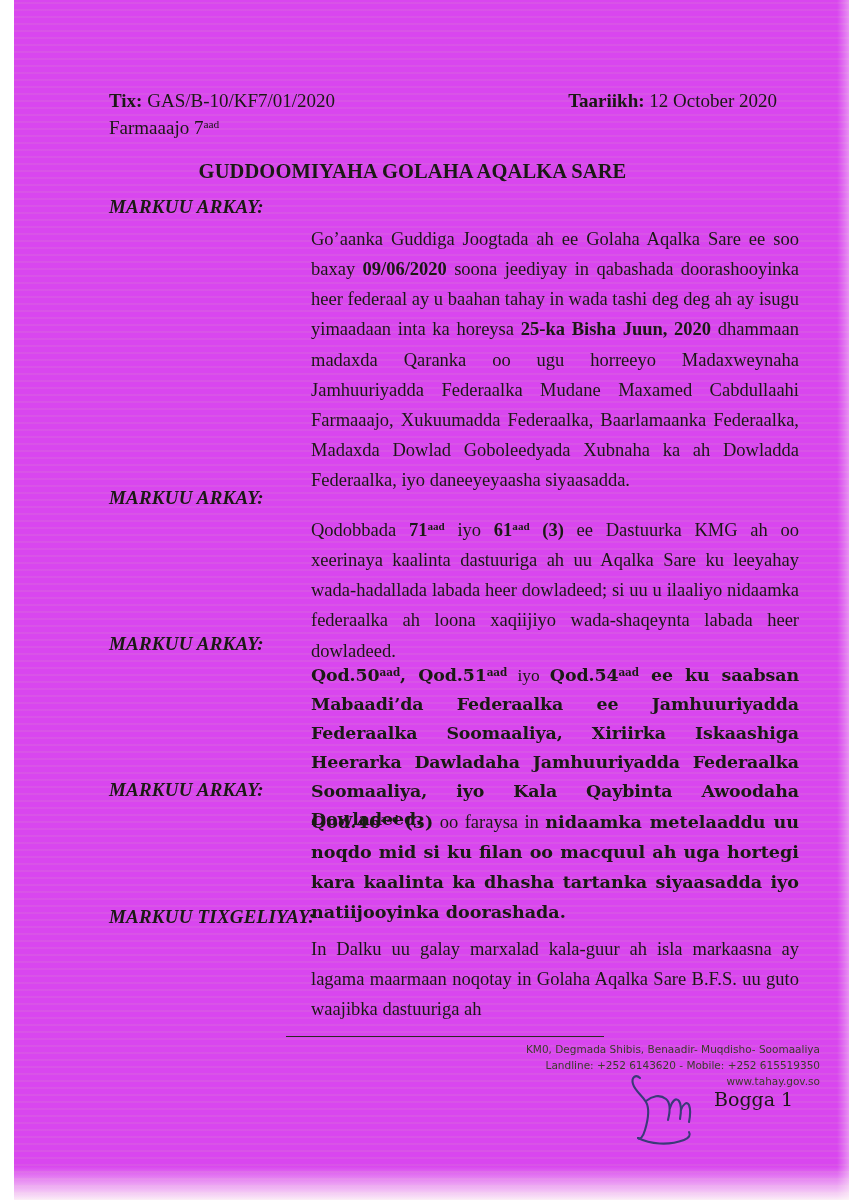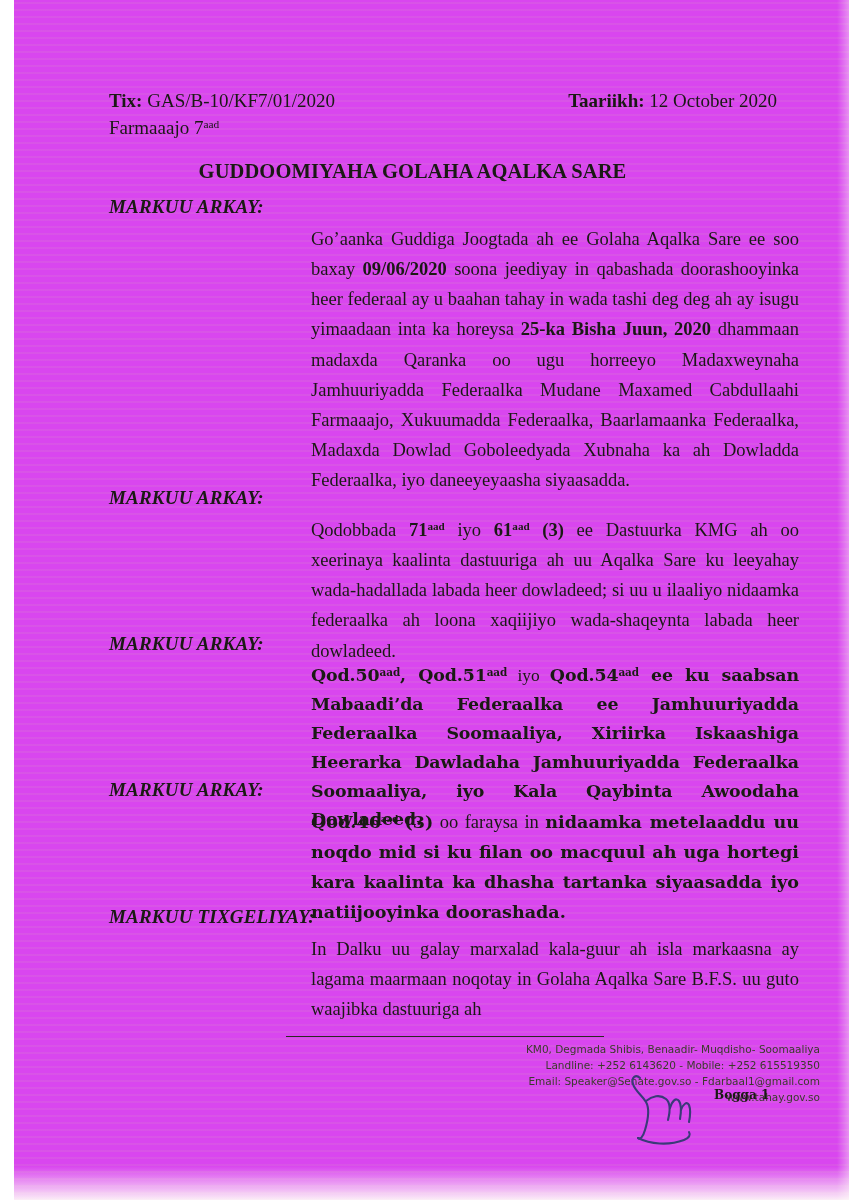--- a/index.html
+++ b/index.html
@@ -156,22 +156,22 @@
     text-align: right;
     font-family: "DejaVu Sans", "Liberation Sans", sans-serif;
     font-size: 10.5px;
     line-height: 1.52;
     color: #3b3b2c;
   }
   .page-num {
     position: absolute;
     left: 700px;
     top: 1088px;
-    font-size: 12px;
-    font-weight: bold;
+    font-size: 19px;
+    font-weight: normal;
     font-family: "DejaVu Serif", "Liberation Serif", serif;
   }
   .signature {
     position: absolute;
     left: 612px;
     top: 1068px;
     width: 100px;
     height: 86px;
   }
 </style>
@@ -225,21 +225,20 @@
 
     <div class="block" style="top:906px;">
       <div class="block-label">MARKUU TIXGELIYAY:</div>
       <div class="para"><span>In Dalku uu galay marxalad kala-guur ah isla markaasna ay lagama maarmaan noqotay in Golaha Aqalka Sare B.F.S. uu guto waajibka dastuuriga ah</span></div>
     </div>
 
     <div class="footer-rule"></div>
     <div class="footer-text">
       <div>KM0, Degmada Shibis, Benaadir- Muqdisho- Soomaaliya</div>
       <div>Landline: +252 6143620 - Mobile: +252 615519350</div>
-      <div>Email: Speaker@Senate.gov.so - Fdarbaal1@gmail.com</div>
       <div>www.tahay.gov.so</div>
     </div>
 
     <svg class="signature" viewBox="0 0 100 86">
       <g fill="none" stroke="#3a3a78" stroke-width="2.1" stroke-linecap="round" stroke-linejoin="round">
         <path d="M14 10 C10 6, 5 9, 7 16 C9 23, 16 27, 20 34 C24 41, 22 52, 19 62 C17 69, 14 72, 12 70"></path>
         <path d="M20 33 C26 28, 34 26, 40 31 C45 35, 44 44, 42 52"></path>
         <path d="M44 40 C46 33, 50 29, 53 33 C56 37, 55 45, 54 51"></path>
         <path d="M55 42 C57 36, 61 33, 63 37 C65 42, 64 49, 63 54"></path>
         <path d="M12 70 C24 76, 42 78, 58 72 C63 70, 65 67, 63 64"></path>

